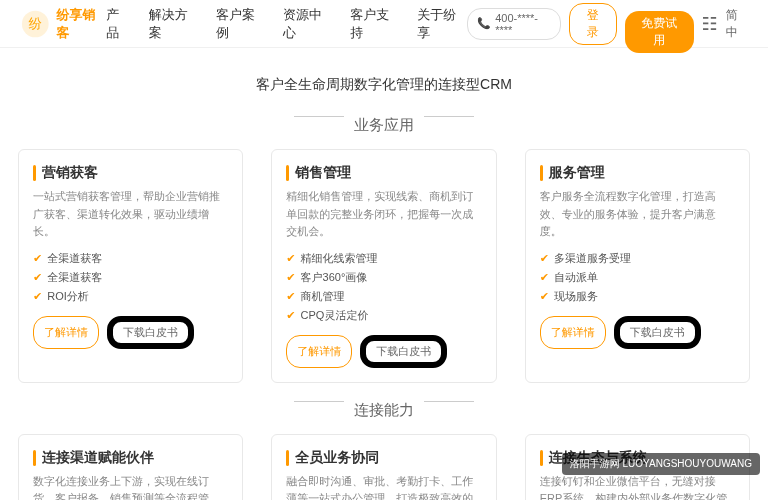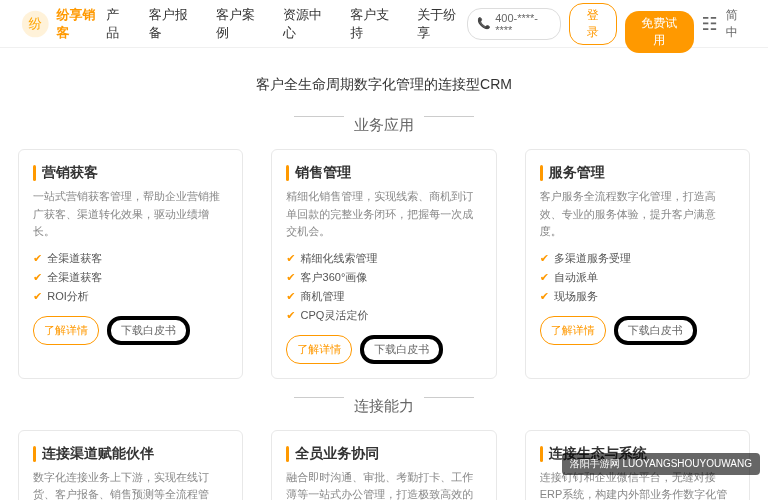--- a/index.html
+++ b/index.html
@@ -172,21 +172,21 @@
       border: 1px solid #f90;
       color: #f90;
       background: #fff;
       border-radius: 14px;
       padding: 3px 10px;
       font-size: 11px;
       cursor: pointer;
       text-align: right;
     }
     .btn-whitepaper {
-      border: 4px solid #000000;
+      border: 6px solid #000000;
       color: #666;
       background: #fff;
       border-radius: 14px;
       padding: 3px 10px;
       font-size: 11px;
       cursor: pointer;
     }
 
     
     .watermark {
@@ -207,21 +207,21 @@
 <nav class="navbar">
   <div class="nav-logo">
     <svg class="logo-icon" viewBox="0 0 32 32">
       <circle cx="16" cy="16" r="14" fill="#FFA500" opacity="0.15"></circle>
       <text x="16" y="20" text-anchor="middle" font-size="14" fill="#FFA500">纷</text>
     </svg>
     <span style="font-size:13px;font-weight:600;color:#f90;">纷享销客</span>
   </div>
   <div class="nav-links">
     <span>产品</span>
-    <span>客户报备</span>
+    <span>解决方案</span>
     <span>客户案例</span>
     <span>资源中心</span>
     <span>客户支持</span>
     <span>关于纷享</span>
   </div>
   <div class="nav-right">
     <div class="btn-phone">
       <span>📞</span>
       <span>400-****-****</span>
     </div>

